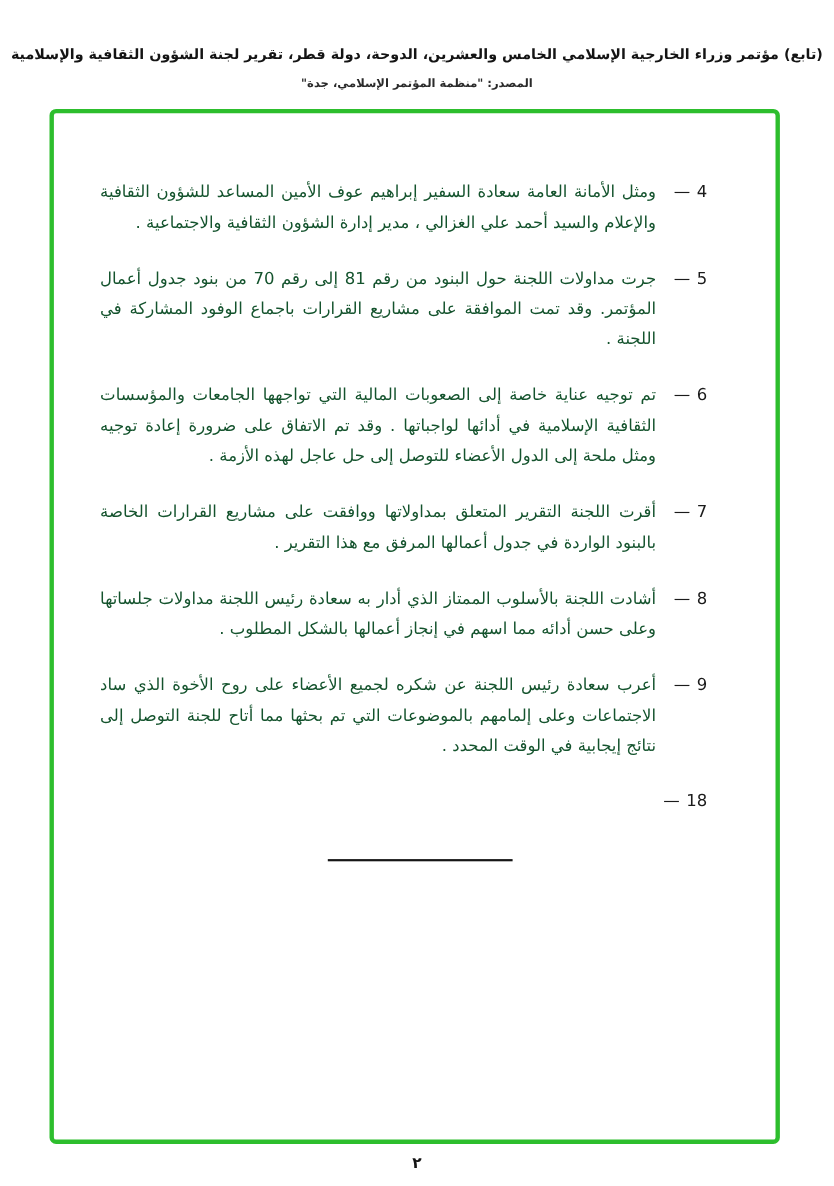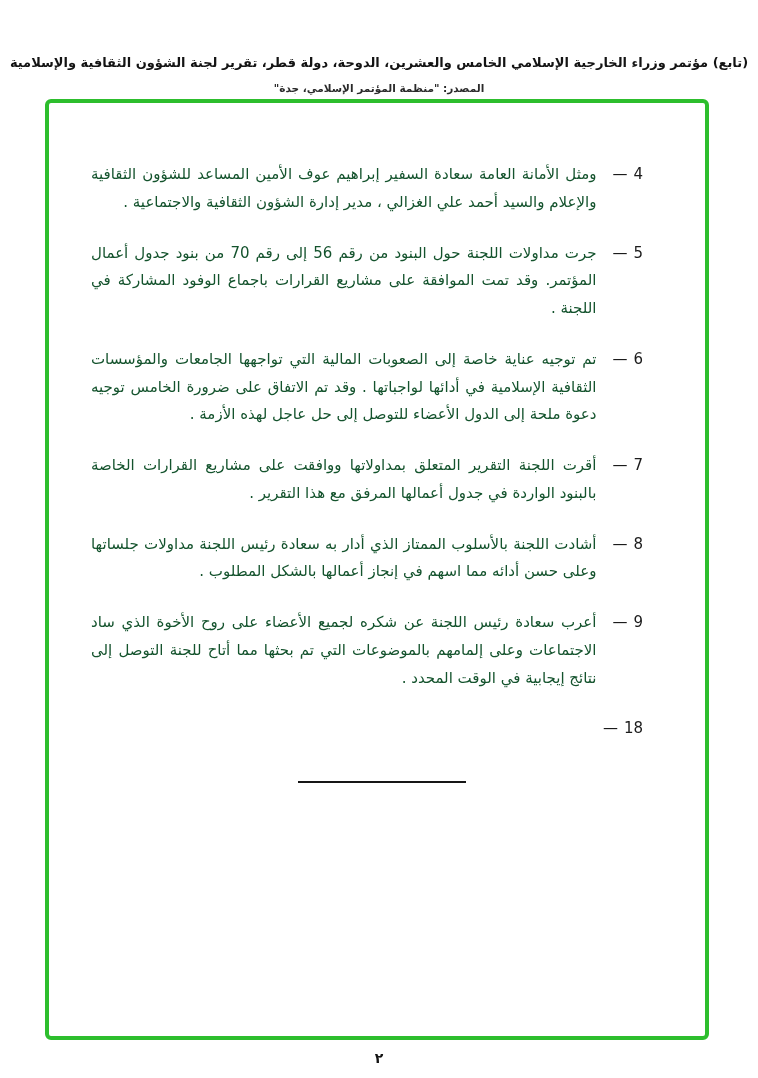--- a/index.html
+++ b/index.html
@@ -10,21 +10,21 @@
     position: relative;
     width: 758px;
     height: 1078px;
     background: #ffffff;
     overflow: hidden;
     color: #1b1b1b;
   }
 
   .header {
     position: absolute;
-    top: 52px;
+    top: 40px;
     left: 0;
     width: 100%;
     text-align: center;
     direction: rtl;
   }
   .header-line1 {
     font-size: 13px;
     font-weight: bold;
     line-height: 1.7;
     color: #141414;
@@ -106,26 +106,26 @@
 
   <div class="frame" style="border-color: rgb(45, 190, 45);">
     <div class="content">
   <div class="para">
     <span class="para-num"><span class="num">4</span><span class="dash">—</span></span>
     <span class="para-text">ومثل الأمانة العامة سعادة السفير إبراهيم عوف  الأمين المساعد للشؤون الثقافية والإعلام والسيد أحمد علي الغزالي ، مدير إدارة الشؤون الثقافية والاجتماعية .</span>
   </div>
 
   <div class="para">
     <span class="para-num"><span class="num">5</span><span class="dash">—</span></span>
-    <span class="para-text">جرت مداولات اللجنة حول البنود من رقم 56 إلى رقم 70 من بنود جدول أعمال المؤتمر. وقد تمت الموافقة على مشاريع القرارات باجماع الوفود المشاركة في اللجنة .</span>
+    <span class="para-text">جرت مداولات اللجنة حول البنود من رقم 81 إلى رقم 70 من بنود جدول أعمال المؤتمر. وقد تمت الموافقة على مشاريع القرارات باجماع الوفود المشاركة في اللجنة .</span>
   </div>
 
   <div class="para">
     <span class="para-num"><span class="num">6</span><span class="dash">—</span></span>
-    <span class="para-text">تم توجيه عناية خاصة إلى الصعوبات المالية التي  تواجهها الجامعات والمؤسسات الثقافية الإسلامية في أدائها لواجباتها .  وقد تم الاتفاق على ضرورة الخامس توجيه دعوة ملحة إلى الدول الأعضاء للتوصل إلى حل عاجل لهذه الأزمة .</span>
+    <span class="para-text">تم توجيه عناية خاصة إلى الصعوبات المالية التي  تواجهها الجامعات والمؤسسات الثقافية الإسلامية في أدائها لواجباتها .  وقد تم الاتفاق على ضرورة إعادة توجيه ومثل ملحة إلى الدول الأعضاء للتوصل إلى حل عاجل لهذه الأزمة .</span>
   </div>
 
   <div class="para">
     <span class="para-num"><span class="num">7</span><span class="dash">—</span></span>
     <span class="para-text">أقرت اللجنة التقرير المتعلق بمداولاتها ووافقت على مشاريع القرارات الخاصة بالبنود الواردة في جدول أعمالها المرفق مع هذا التقرير .</span>
   </div>
 
   <div class="para">
     <span class="para-num"><span class="num">8</span><span class="dash">—</span></span>
     <span class="para-text">أشادت اللجنة بالأسلوب الممتاز الذي أدار به سعادة رئيس اللجنة مداولات جلساتها وعلى حسن أدائه مما اسهم في إنجاز أعمالها بالشكل المطلوب .</span>

